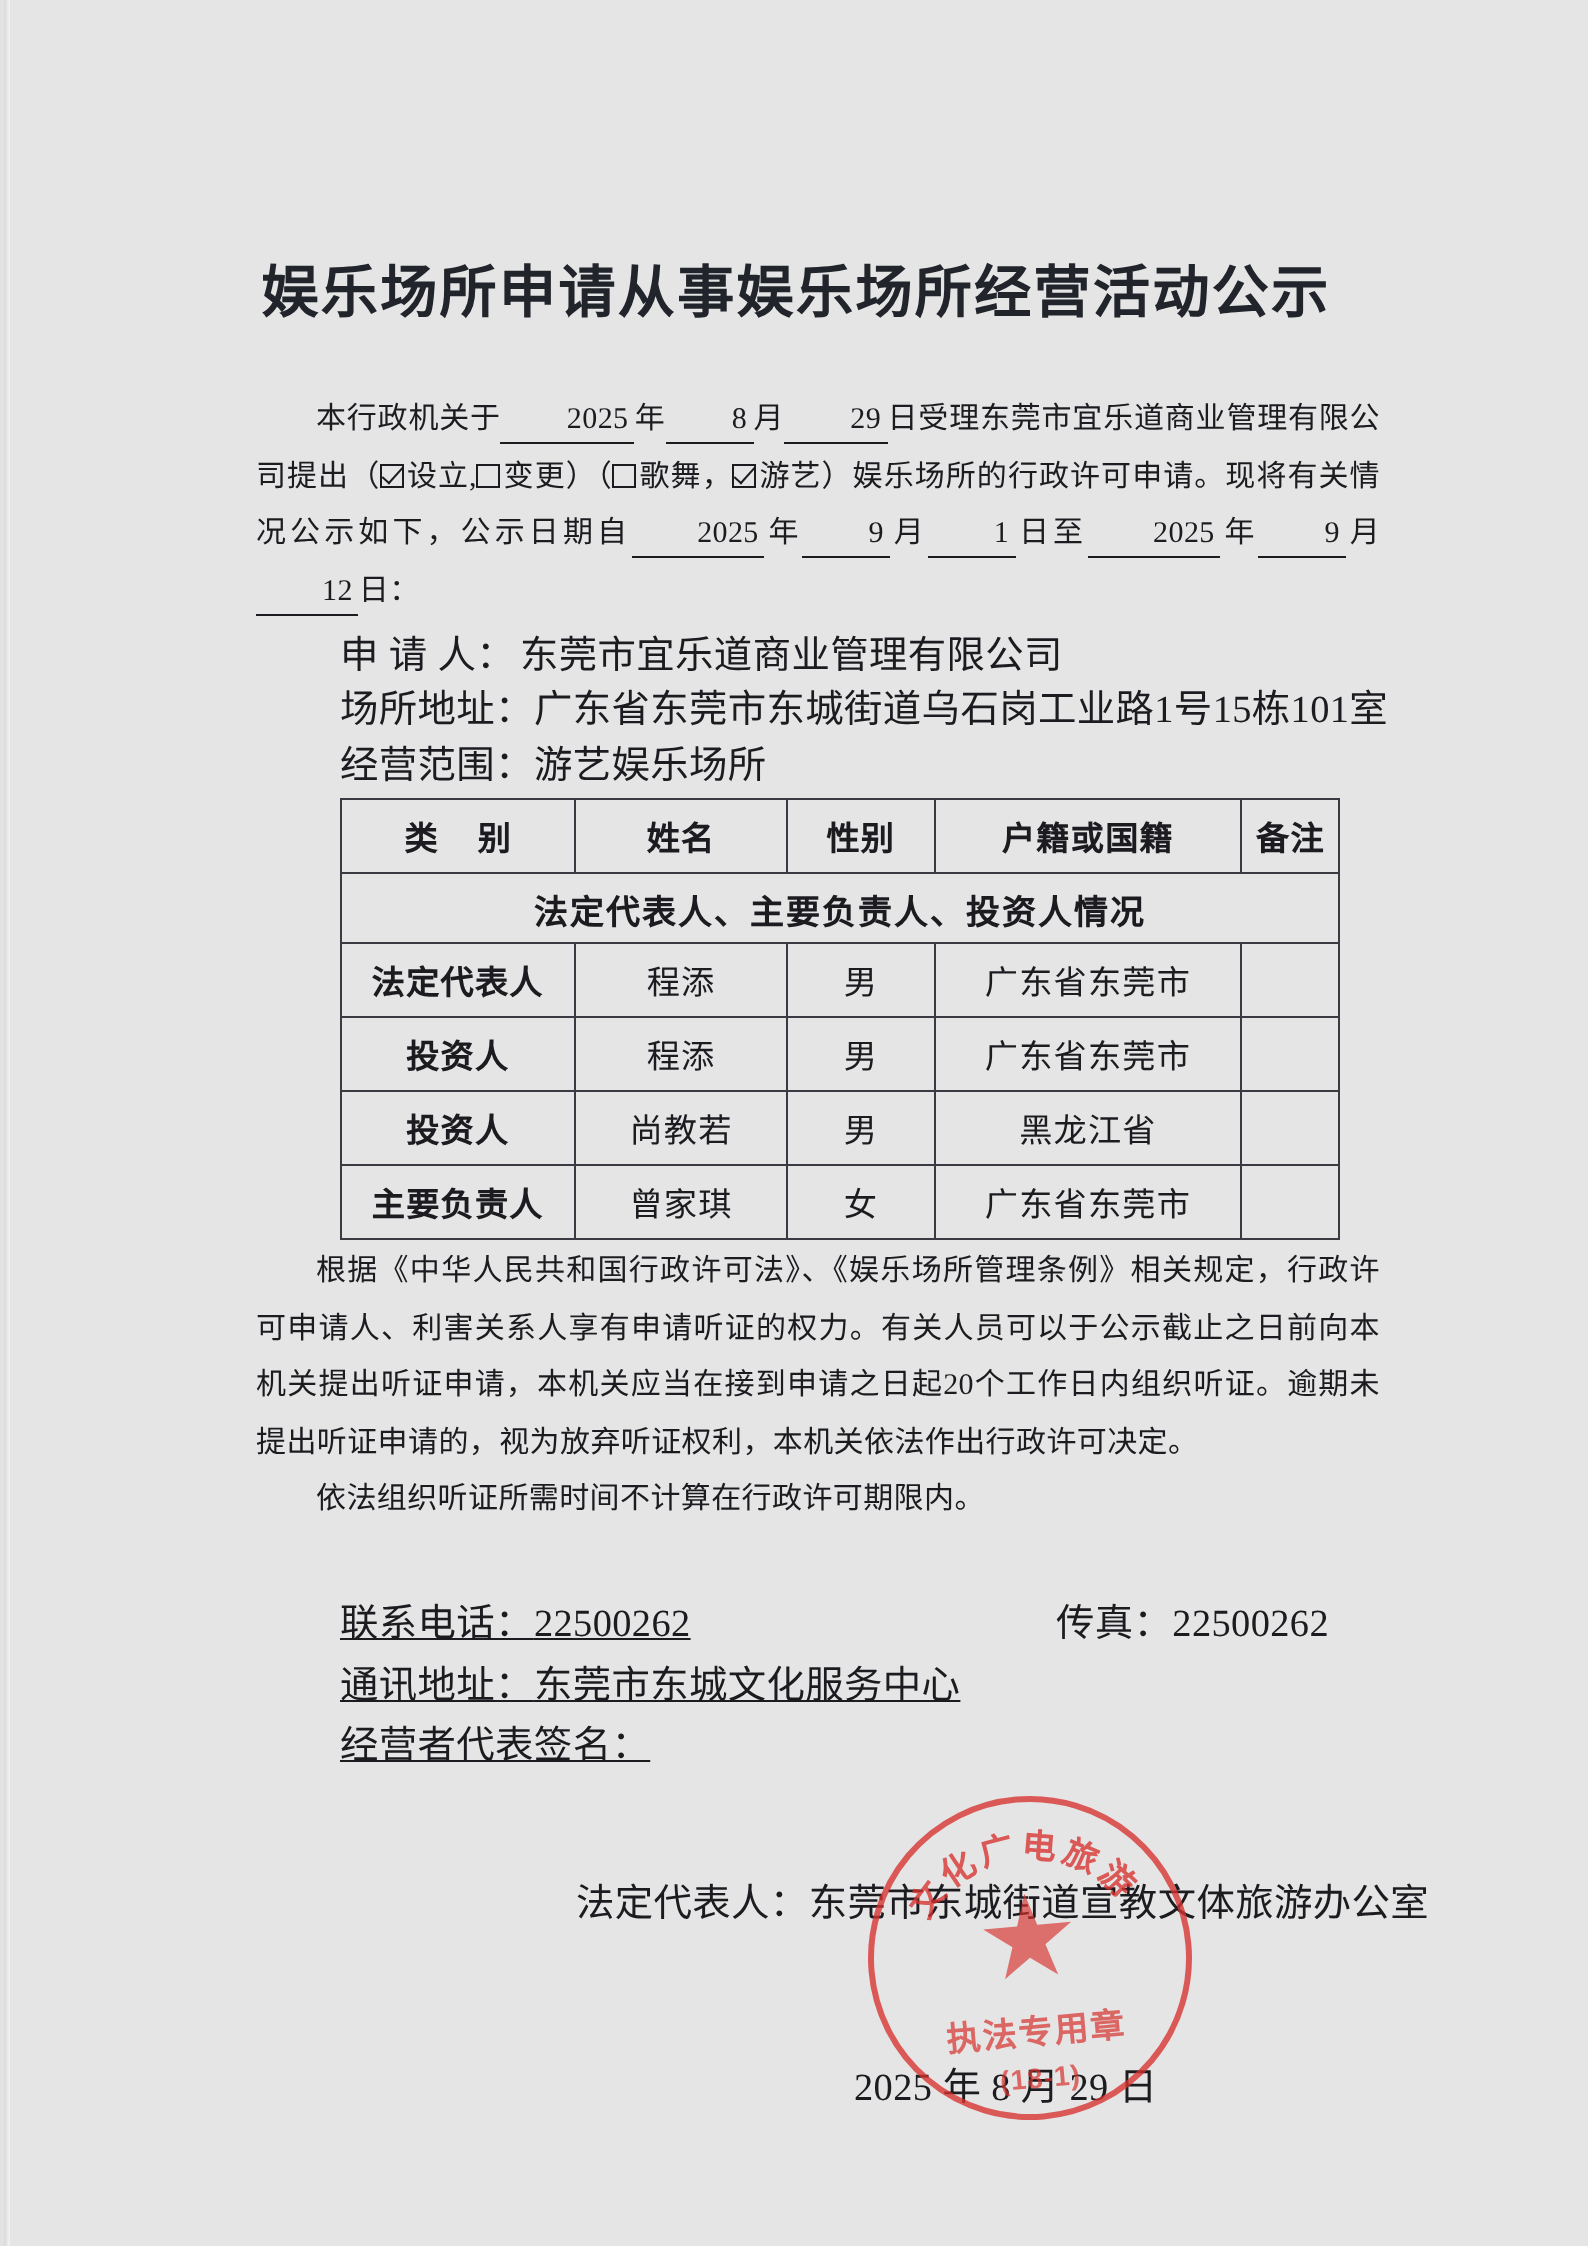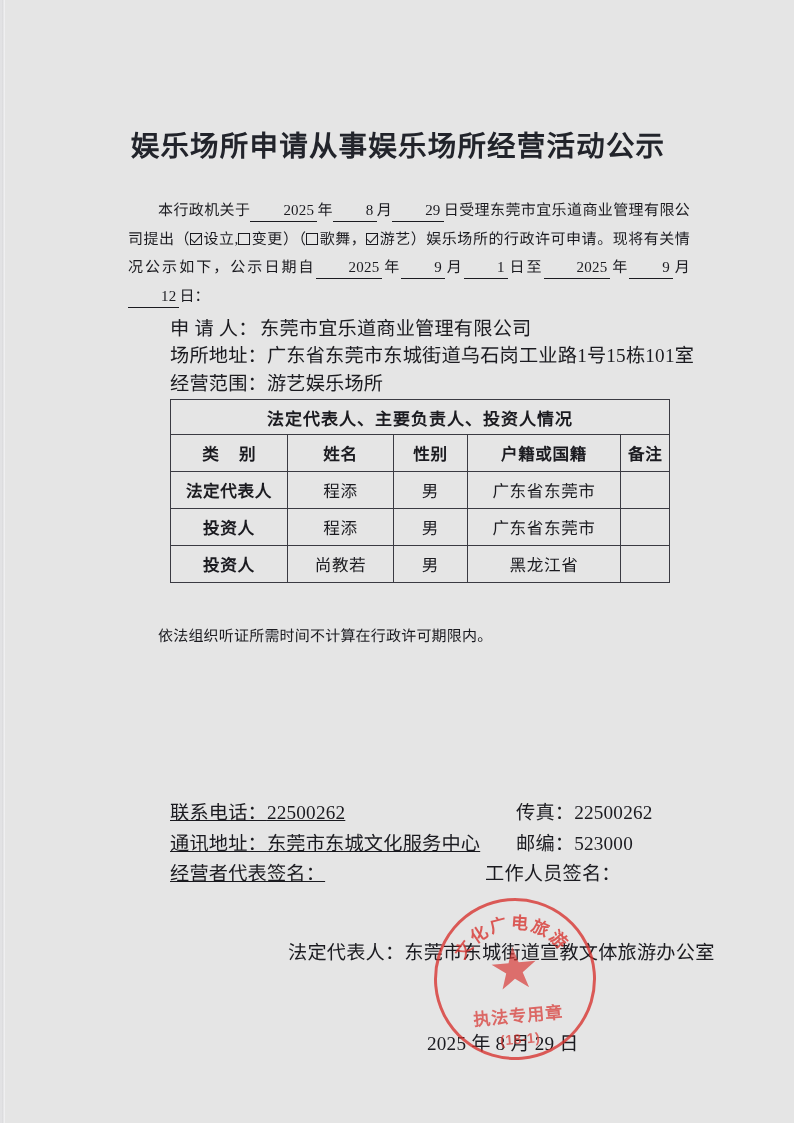--- a/index.html
+++ b/index.html
@@ -160,21 +160,21 @@
   .contact-row {
     font-size: 19.2px;
     line-height: 30.6px;
     position: relative;
     white-space: nowrap;
     letter-spacing: 0.2px;
     text-decoration: underline;
   }
   .contact-right {
     position: absolute;
-    left: 346px;
+    left: 358px;
     top: 0;
   }
   .contact-right.sig { left: 315px; }
 
   .authority {
     position: absolute;
     left: 286px;
     top: 938px;
     font-size: 19.2px;
     line-height: 30px;
@@ -267,69 +267,75 @@
 
   <div class="info-lines">
     <div class="info-row"><span class="info-label tight">申 请 人：</span><span>东莞市宜乐道商业管理有限公司</span></div>
     <div class="info-row"><span class="info-label tight">场所地址：</span><span>广东省东莞市东城街道乌石岗工业路1号15栋101室</span></div>
     <div class="info-row"><span class="info-label tight">经营范围：</span><span>游艺娱乐场所</span></div>
   </div>
 
   <table class="persons">
     <tbody>
       <tr>
-        <td class="caption" colspan="5">法定代表人、主要负责人、投资人情况</td>
-      </tr>
-      <tr>
         <td class="col-head c1"><span class="sp-label">类  别</span></td>
         <td class="col-head c2">姓名</td>
         <td class="col-head c3">性别</td>
         <td class="col-head c4">户籍或国籍</td>
         <td class="col-head c5">备注</td>
       </tr>
       <tr>
+        <td class="caption" colspan="5">法定代表人、主要负责人、投资人情况</td>
+      </tr>
+      <tr>
         <td class="cat">法定代表人</td>
         <td>程添</td>
         <td>男</td>
         <td>广东省东莞市</td>
         <td></td>
       </tr>
       <tr>
         <td class="cat">投资人</td>
         <td>程添</td>
         <td>男</td>
         <td>广东省东莞市</td>
         <td></td>
       </tr>
       <tr>
         <td class="cat">投资人</td>
         <td>尚教若</td>
         <td>男</td>
         <td>黑龙江省</td>
         <td></td>
       </tr>
+      <tr>
+        <td class="cat">主要负责人</td>
+        <td>曾家琪</td>
+        <td>女</td>
+        <td>广东省东莞市</td>
+        <td></td>
+      </tr>
     </tbody>
   </table>
 
   <div class="lower-block">
+    <p class="para indent">根据《中华人民共和国行政许可法》、《娱乐场所管理条例》相关规定，行政许可申请人、利害关系人享有申请听证的权力。有关人员可以于公示截止之日前向本机关提出听证申请，本机关应当在接到申请之日起20个工作日内组织听证。逾期未提出听证申请的，视为放弃听证权利，本机关依法作出行政许可决定。</p>
     <p class="para indent">依法组织听证所需时间不计算在行政许可期限内。</p>
   </div>
 
   <div class="contact">
     <div class="contact-row">
       <span>联系电话：</span><span>22500262</span>
       <span class="contact-right"><span>传真：</span><span>22500262</span></span>
     </div>
     <div class="contact-row">
       <span>通讯地址：</span><span>东莞市东城文化服务中心</span>
-      <span class="contact-right"><span>邮编：</span><span>523000</span></span>
     </div>
     <div class="contact-row">
       <span>经营者代表签名：</span>
-      <span class="contact-right sig">工作人员签名：</span>
     </div>
   </div>
 
   <div class="authority"><span>法定代表人：</span><span>东莞市东城街道宣教文体旅游办公室</span></div>
 
   <div class="issue-date"><span>2025</span>&nbsp;<span>年</span>&nbsp;<span>8</span>&nbsp;<span>月</span>&nbsp;<span>29</span>&nbsp;<span>日</span></div>
 
   <div class="seal">
     <svg class="seal-arc" viewBox="0 0 156 156">
       <defs>

